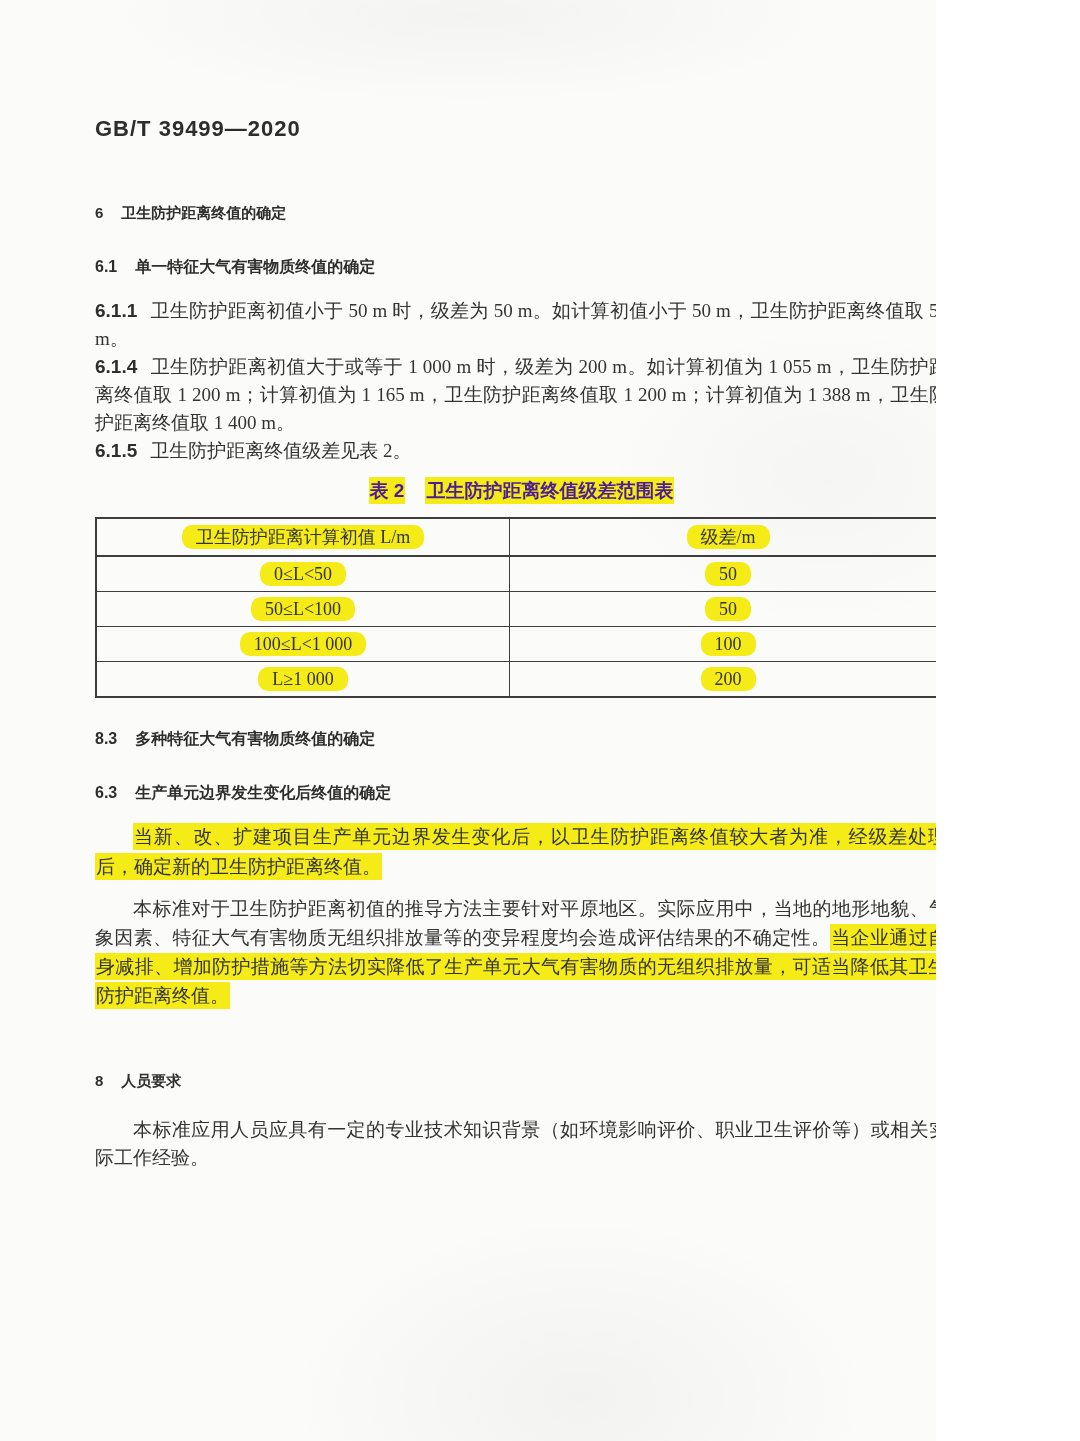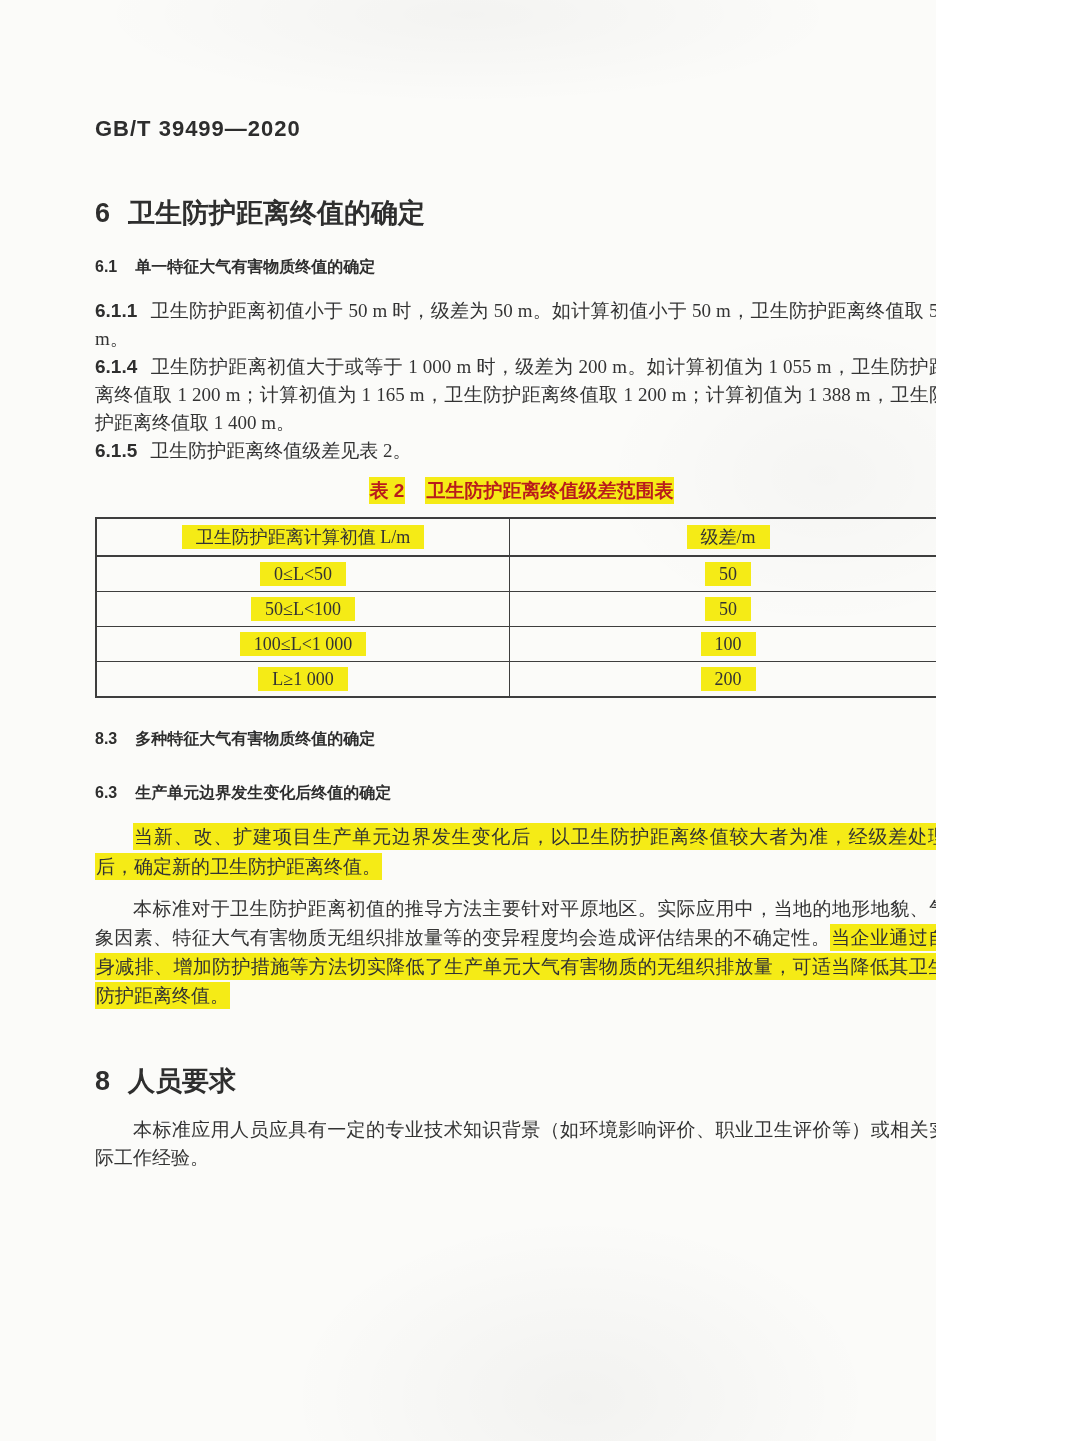--- a/index.html
+++ b/index.html
@@ -19,21 +19,21 @@
   .content{position:absolute;left:95px;top:0;width:853px;}
   .doc-header{
     margin-top:116px;
     font-family:"Liberation Sans","DejaVu Sans",sans-serif;
     font-weight:bold;font-size:22px;line-height:26px;color:#2d2d2d;
     letter-spacing:1px;
   }
   h2.sec{
     margin:58px 0 0 0;
     font-family:"Liberation Sans","DejaVu Sans",sans-serif;
-    font-weight:bold;font-size:27px;line-height:26px;color:#2e2e2e;
+    font-weight:bold;font-size:15px;line-height:26px;color:#2e2e2e;
   }
   h3.sub{
     margin:28px 0 0 0;
     font-family:"Liberation Sans","DejaVu Sans",sans-serif;
     font-weight:bold;font-size:16px;line-height:26px;color:#2e2e2e;
   }
   .num{display:inline-block;margin-right:18px;}
   .clause-num{
     font-family:"Liberation Sans","DejaVu Sans",sans-serif;
     font-weight:bold;font-size:19px;margin-right:13px;color:#2e2e2e;
@@ -43,36 +43,36 @@
   .para-indent{text-indent:2em;}
   mark{
     background:#f5eb16;color:inherit;
     padding:3px 1px;
     -webkit-box-decoration-break:clone;box-decoration-break:clone;
   }
   .tbl-caption{
     margin-top:12px;
     text-align:center;
     font-family:"Liberation Sans","DejaVu Sans",sans-serif;
-    font-weight:bold;font-size:19px;line-height:28px;color:#b91c1c;
+    font-weight:bold;font-size:19px;line-height:28px;color:#4c1d95;
   }
   .tbl-caption .cap-label{margin-right:20px;}
   table.t2{
     margin-top:12px;width:853px;border-collapse:collapse;
     border:2px solid #3e3e3e;
     font-size:18px;
   }
   table.t2 th,table.t2 td{
     border:1px solid #3e3e3e;text-align:center;vertical-align:middle;
     font-weight:normal;padding:0;
   }
   table.t2 th{height:36px;border-bottom:2px solid #3e3e3e;}
   table.t2 td{height:34px;}
   table.t2 .c1{width:48.6%;}
-  table.t2 mark{padding:2px 14px;}
+  table.t2 mark{padding:2px 14px;border-radius:10px;}
   .hl-para{line-height:30px;margin-top:16px;}
   .p7{line-height:29px;margin-top:12px;}
   .h62{margin-top:31px;}
   .h63{margin-top:14px;}
   .h7{margin-top:24px;}
   .h8{margin-top:30px;}
   .p8{margin-top:22px;}
 </style>
 </head>
 <body>

